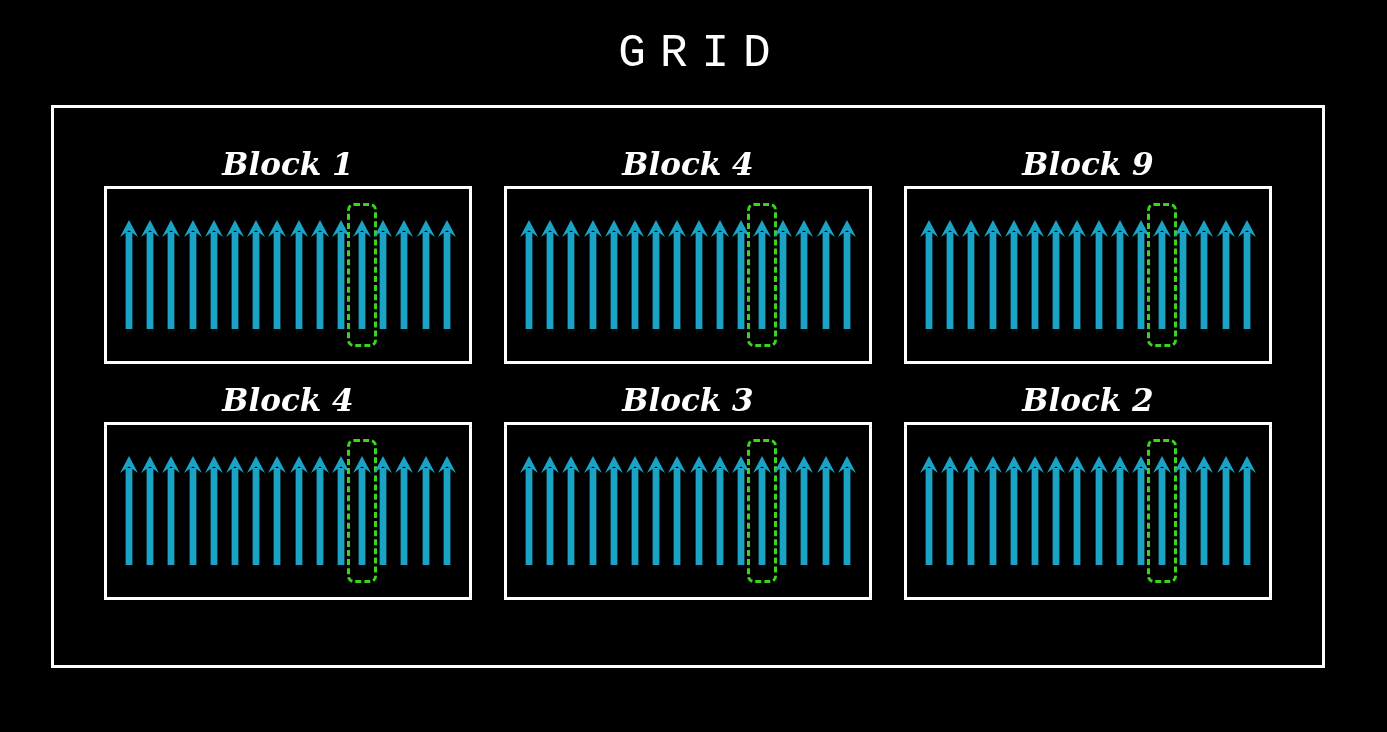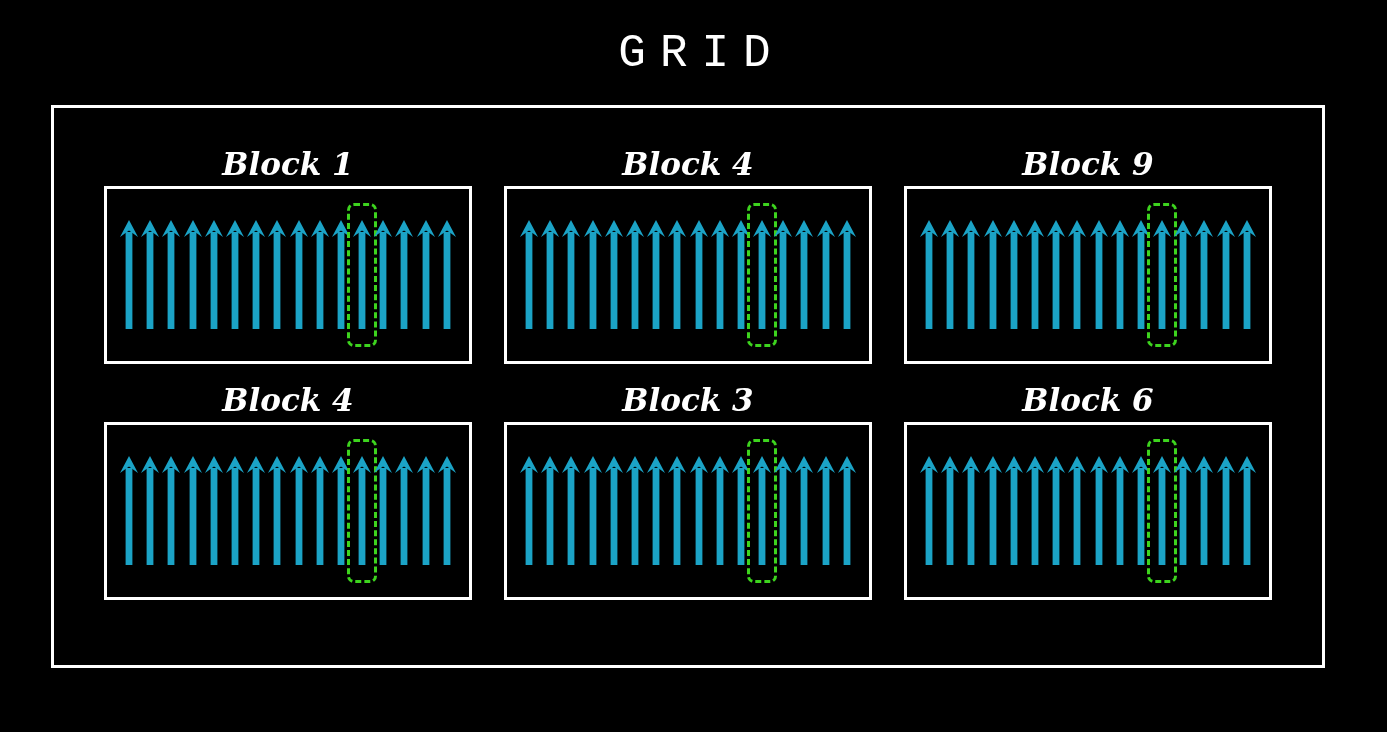--- a/index.html
+++ b/index.html
@@ -610,21 +610,21 @@
             </div>
             <div class="arrow-wrap">
               <svg class="arrow-svg" viewBox="0 0 20 112" xmlns="http://www.w3.org/2000/svg">
                 <path d="M10 1 L19 18 L10 11.5 L1 18 Z" fill="currentColor"></path>
                 <rect x="6.6" y="13" width="6.8" height="97" fill="currentColor"></rect>
               </svg>
             </div>
           </div>
       </div>
       <div class="block">
-        <div class="block-label">Block 6</div>
+        <div class="block-label">Block 2</div>
         <div class="block-box">
             <div class="arrow-wrap">
               <svg class="arrow-svg" viewBox="0 0 20 112" xmlns="http://www.w3.org/2000/svg">
                 <path d="M10 1 L19 18 L10 11.5 L1 18 Z" fill="currentColor"></path>
                 <rect x="6.6" y="13" width="6.8" height="97" fill="currentColor"></rect>
               </svg>
             </div>
             <div class="arrow-wrap">
               <svg class="arrow-svg" viewBox="0 0 20 112" xmlns="http://www.w3.org/2000/svg">
                 <path d="M10 1 L19 18 L10 11.5 L1 18 Z" fill="currentColor"></path>

